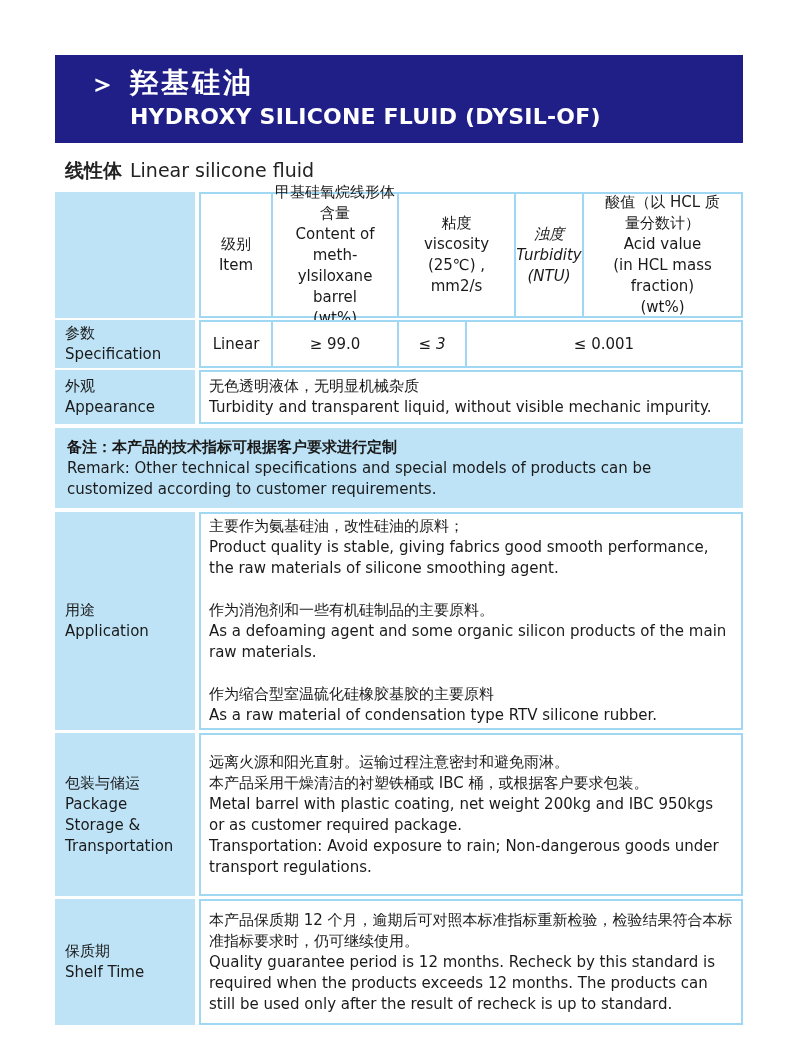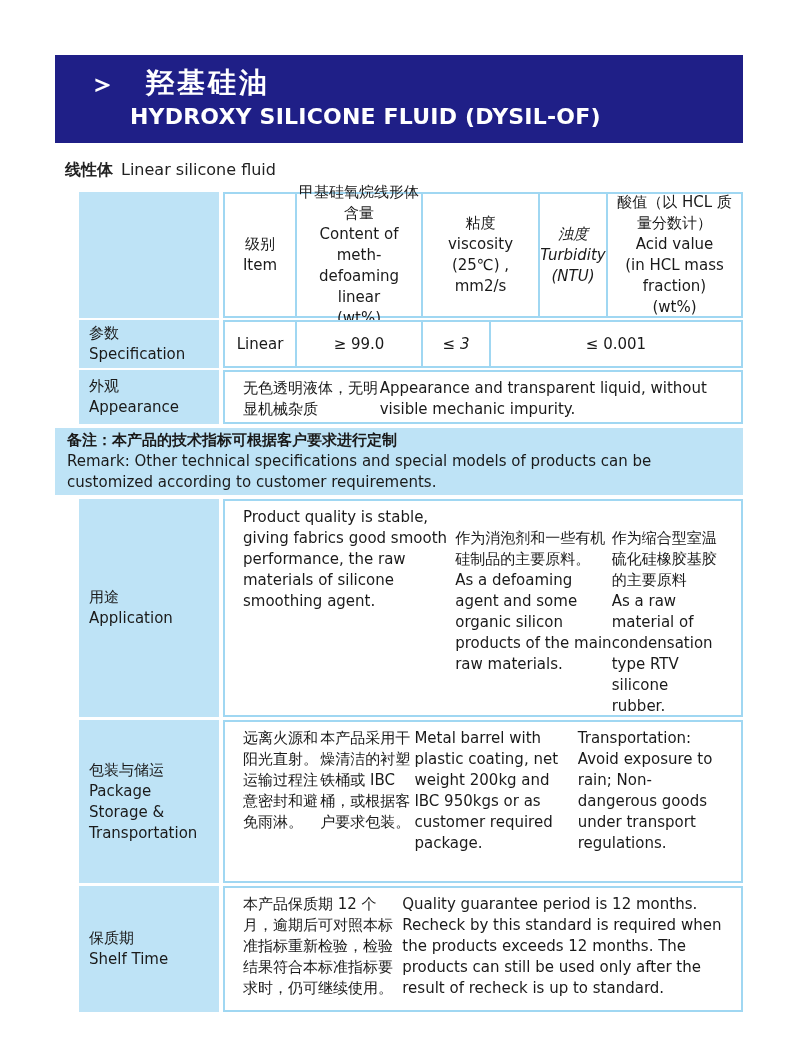--- a/index.html
+++ b/index.html
@@ -18,58 +18,57 @@
   .page{position:relative;width:800px;height:1057px;background:#fff;overflow:hidden;}
 
   
   .banner{
     position:absolute;left:55px;top:55px;width:688px;height:88px;
     background:var(--banner-blue);color:#fff;
     display:flex;align-items:flex-start;gap:14px;
     padding:9px 0 0 34px;
   }
   .chev{font-size:27px;font-weight:700;line-height:40px;}
-  .t-zh{font-size:28px;font-weight:700;line-height:38px;letter-spacing:3px;margin-left:16px;}
+  .t-zh{font-size:28px;font-weight:700;line-height:38px;letter-spacing:3px;}
   .t-en{font-size:22px;font-weight:700;line-height:30px;letter-spacing:0.2px;}
 
   
-  .subtitle{position:absolute;left:65px;top:160px;font-size:16px;line-height:20px;color:#222;}
+  .subtitle{position:absolute;left:65px;top:160px;font-size:19px;line-height:20px;color:#222;}
   .sub-zh{font-weight:700;margin-right:8px;}
 
   
   .spec-table{position:absolute;left:55px;top:192px;width:688px;font-size:15px;line-height:21px;}
   .row{display:flex;align-items:stretch;}
   .label{
     width:140px;flex:0 0 140px;background:var(--light-blue);
     display:flex;flex-direction:column;justify-content:center;
     padding:4px 20px 4px 10px;
-    margin-left:24px;
   }
   .cells{
     flex:1;margin-left:4px;background:#fff;
     border:2px solid var(--line-blue);
     display:flex;
   }
-  .cells.single{flex-direction:row;justify-content:center;padding:6px 18px;}
+  .cells.single{flex-direction:column;justify-content:center;padding:6px 8px;}
   .hcell,.vcell{
     display:flex;flex-direction:column;justify-content:center;align-items:center;
     text-align:center;padding:4px 2px;
   }
   .hcell+.hcell,.vcell+.vcell{border-left:2px solid var(--line-blue);}
   .c-item{width:70px;flex:0 0 70px;}
   .c-content{width:126px;flex:0 0 126px;}
   .c-visc{width:117px;flex:0 0 117px;}
   .c-turb{width:68px;flex:0 0 68px;font-style:italic;}
   .c-acid{flex:1;}
 
   .r-header{height:126px;margin-bottom:2px;}
   .r-spec{height:48px;margin-bottom:2px;}
   .r-appearance{height:54px;margin-bottom:4px;}
   .remark{
-    height:67px;margin-bottom:4px;background:var(--light-blue);
+    height:80px;margin-bottom:4px;background:var(--light-blue);
     padding:3px 12px;display:flex;flex-direction:column;justify-content:center;
   }
   .remark .rk-zh{font-weight:700;}
   .r-application{height:218px;margin-bottom:3px;}
   .r-package{height:163px;margin-bottom:3px;}
   .r-shelf{height:126px;}
   .para+.para{margin-top:21px;}
 </style>
 </head>
 <body>
@@ -94,21 +93,21 @@
       <div class="label"></div>
       <div class="cells">
         <div class="hcell c-item">
           <div>级别</div>
           <div>Item</div>
         </div>
         <div class="hcell c-content">
           <div>甲基硅氧烷线形体</div>
           <div>含量</div>
           <div>Content of meth-</div>
-          <div>defoaming linear</div>
+          <div>ylsiloxane barrel</div>
           <div>(wt%)</div>
         </div>
         <div class="hcell c-visc">
           <div>粘度</div>
           <div>viscosity</div>
           <div>(25℃) , mm2/s</div>
         </div>
         <div class="hcell c-turb">
           <div>浊度</div>
           <div>Turbidity</div>
@@ -138,36 +137,37 @@
       </div>
     </div>
 
     <div class="row r-appearance">
       <div class="label">
         <div>外观</div>
         <div>Appearance</div>
       </div>
       <div class="cells single">
         <div>无色透明液体，无明显机械杂质</div>
-        <div>Appearance and transparent liquid, without visible mechanic impurity.</div>
+        <div>Turbidity and transparent liquid, without visible mechanic impurity.</div>
       </div>
     </div>
 
     <div class="remark">
       <div class="rk-zh">备注：本产品的技术指标可根据客户要求进行定制</div>
       <div>Remark: Other technical specifications and special models of products can be customized according to customer requirements.</div>
     </div>
 
     <div class="row r-application">
       <div class="label">
         <div>用途</div>
         <div>Application</div>
       </div>
       <div class="cells single">
         <div class="para">
+          <div>主要作为氨基硅油，改性硅油的原料；</div>
           <div>Product quality is stable, giving fabrics good smooth performance, the raw materials of silicone smoothing agent.</div>
         </div>
         <div class="para">
           <div>作为消泡剂和一些有机硅制品的主要原料。</div>
           <div>As a defoaming agent and some organic silicon products of the main raw materials.</div>
         </div>
         <div class="para">
           <div>作为缩合型室温硫化硅橡胶基胶的主要原料</div>
           <div>As a raw material of condensation type RTV silicone rubber.</div>
         </div>

